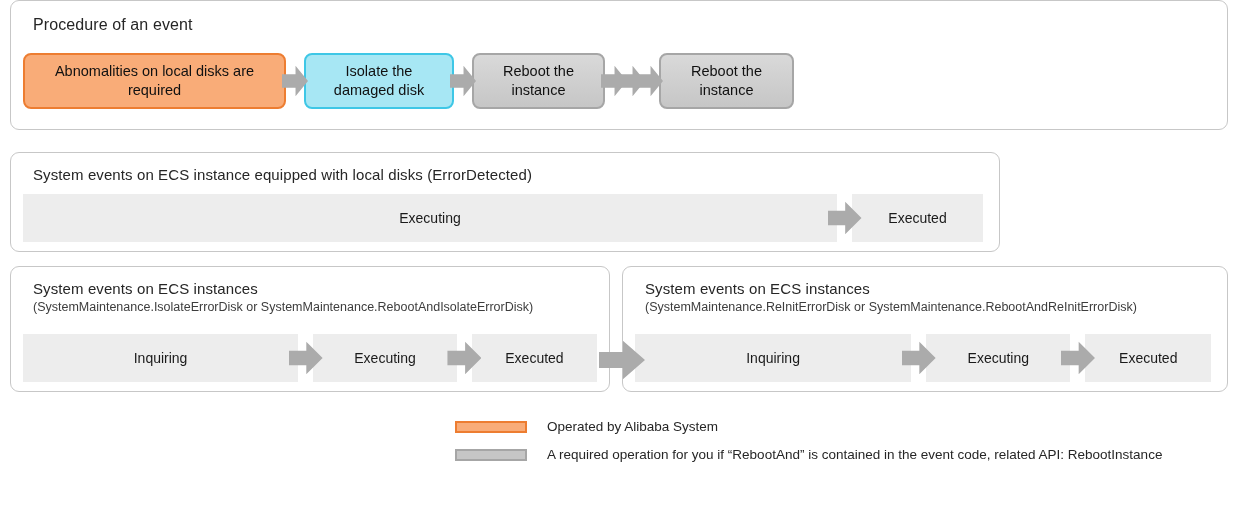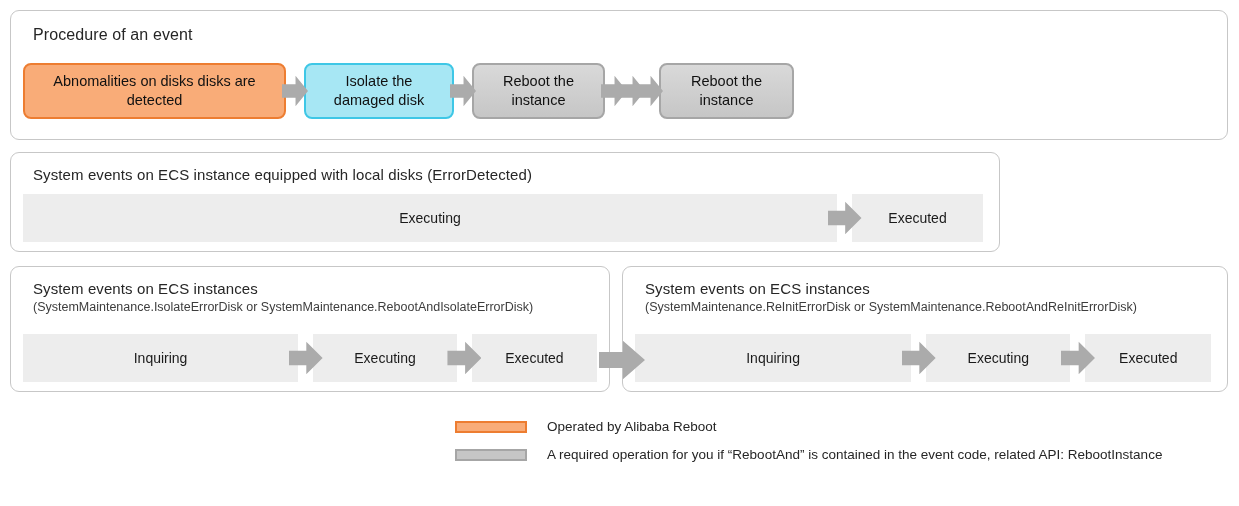--- a/index.html
+++ b/index.html
@@ -11,21 +11,21 @@
     color: #1f1f1f;
     overflow: hidden;
   }
 
   .panel {
     position: absolute;
     background: #ffffff;
     border: 1.5px solid #c7c7c7;
     border-radius: 9px;
   }
-  #panel-procedure { left: 10px; top: 10px;  width: 1218px; height: 130px; }
+  #panel-procedure { left: 10px; top: 0;  width: 1218px; height: 130px; }
   #panel-error     { left: 10px; top: 152px; width: 990px; height: 100px; }
   #panel-isolate   { left: 10px; top: 266px; width: 600px;  height: 126px; }
   #panel-reinit    { left: 622px; top: 266px; width: 606px; height: 126px; }
 
   .panel-title {
     font-size: 16px;
     color: #262626;
     padding: 15px 0 0 22px;
     letter-spacing: .1px;
   }
@@ -141,21 +141,21 @@
   .legend-swatch.user        { background: var(--user-fill, #a7e7f4);    border-color: var(--user-border, #2bc5e8); }
   .legend-swatch.conditional { background: var(--conditional-fill, #c6c6c6); border-color: var(--conditional-border, #a6a6a6); }
   .legend-label { font-size: 13.5px; color: #262626; white-space: nowrap; }
 </style>
 </head>
 <body>
 
 <div class="panel" id="panel-procedure">
   <div class="panel-title">Procedure of an event</div>
   <div class="flow">
-    <div class="step alibaba" style="flex-basis:263px">Abnomalities on disks disks are detected</div>
+    <div class="step alibaba" style="flex-basis:263px">Abnomalities on local disks are required</div>
     <div class="flow-arrow"></div>
     <div class="step user" style="flex-basis:150px">Isolate the damaged disk</div>
     <div class="flow-arrow"></div>
     <div class="step conditional" style="flex-basis:133px">Reboot the instance</div>
     <div class="flow-arrow"></div>
     <div class="flow-arrow"></div>
     <div class="flow-arrow"></div>
     <div class="step conditional" style="flex-basis:135px">Reboot the instance</div>
   </div>
 </div>
@@ -201,19 +201,19 @@
     </div>
     <div class="stage" style="flex:1 1 0">Executed</div>
   </div>
 </div>
 
 <div id="cross-arrow"></div>
 
 <div id="legend">
   <div class="legend-row">
     <div class="legend-swatch alibaba"></div>
-    <div class="legend-label">Operated by Alibaba Reboot</div>
+    <div class="legend-label">Operated by Alibaba System</div>
   </div>
   <div class="legend-row">
     <div class="legend-swatch conditional"></div>
     <div class="legend-label">A required operation for you if “RebootAnd” is contained in the event code, related API: RebootInstance</div>
   </div>
 </div>
 
 </body></html>

